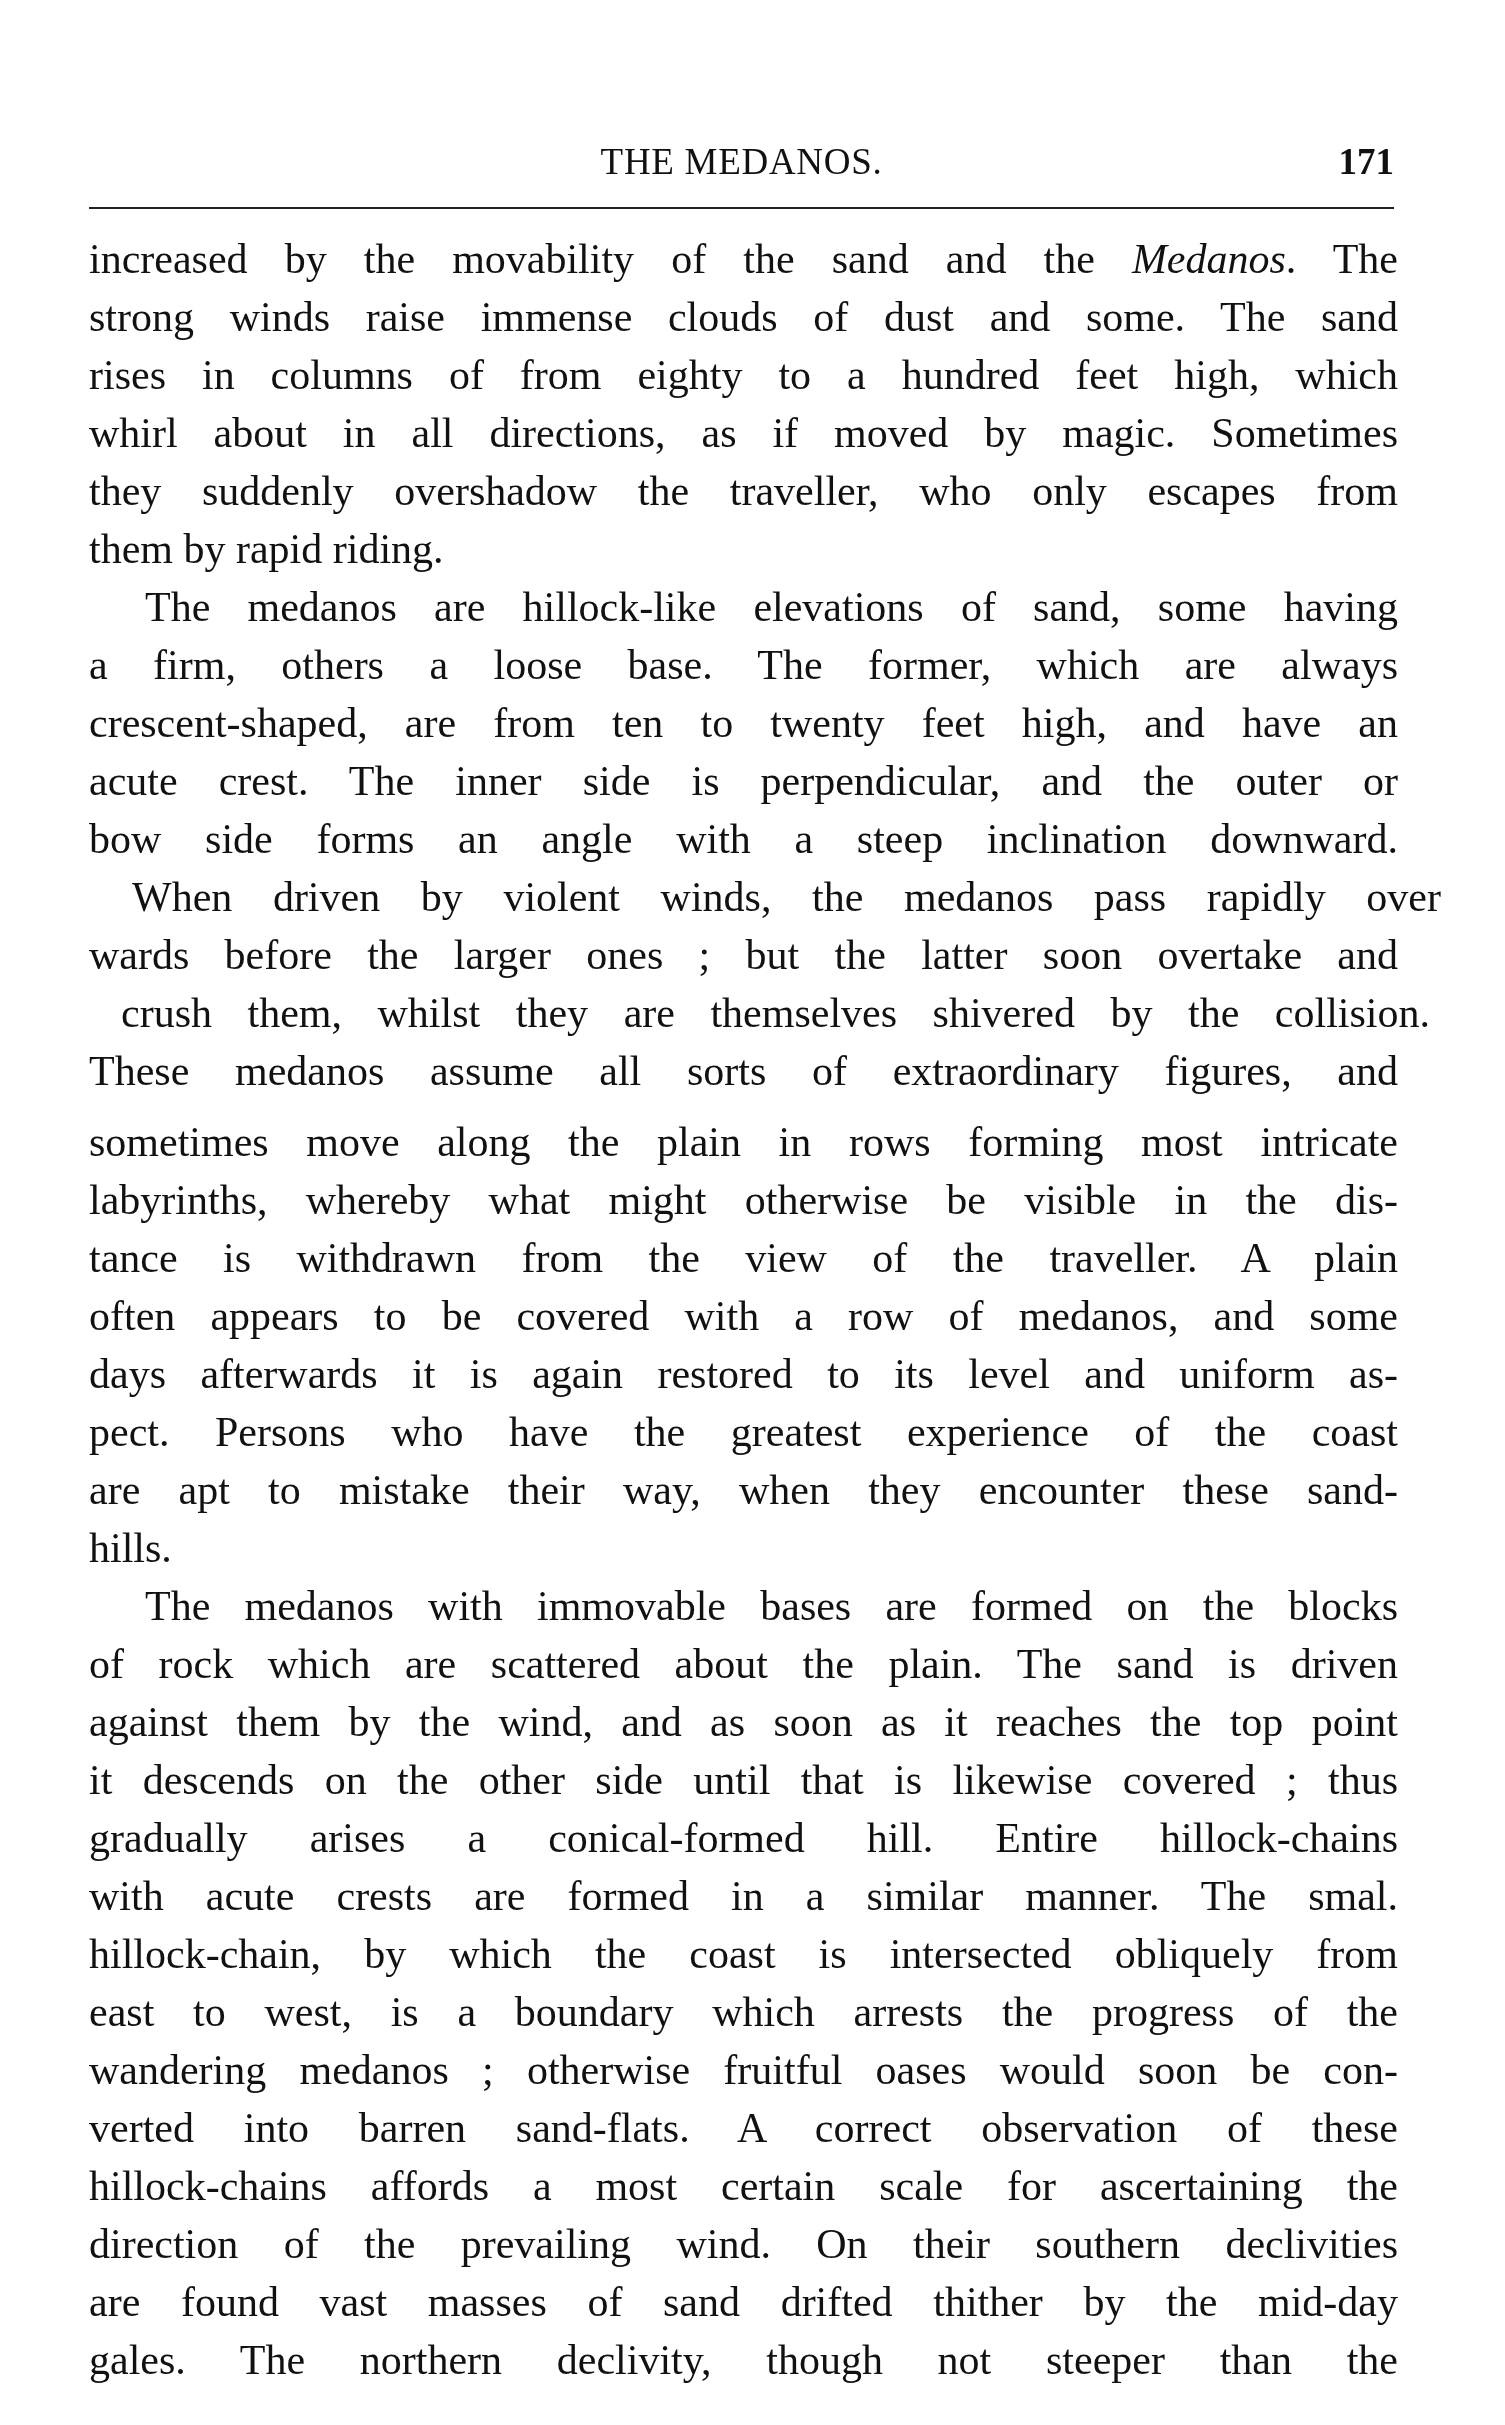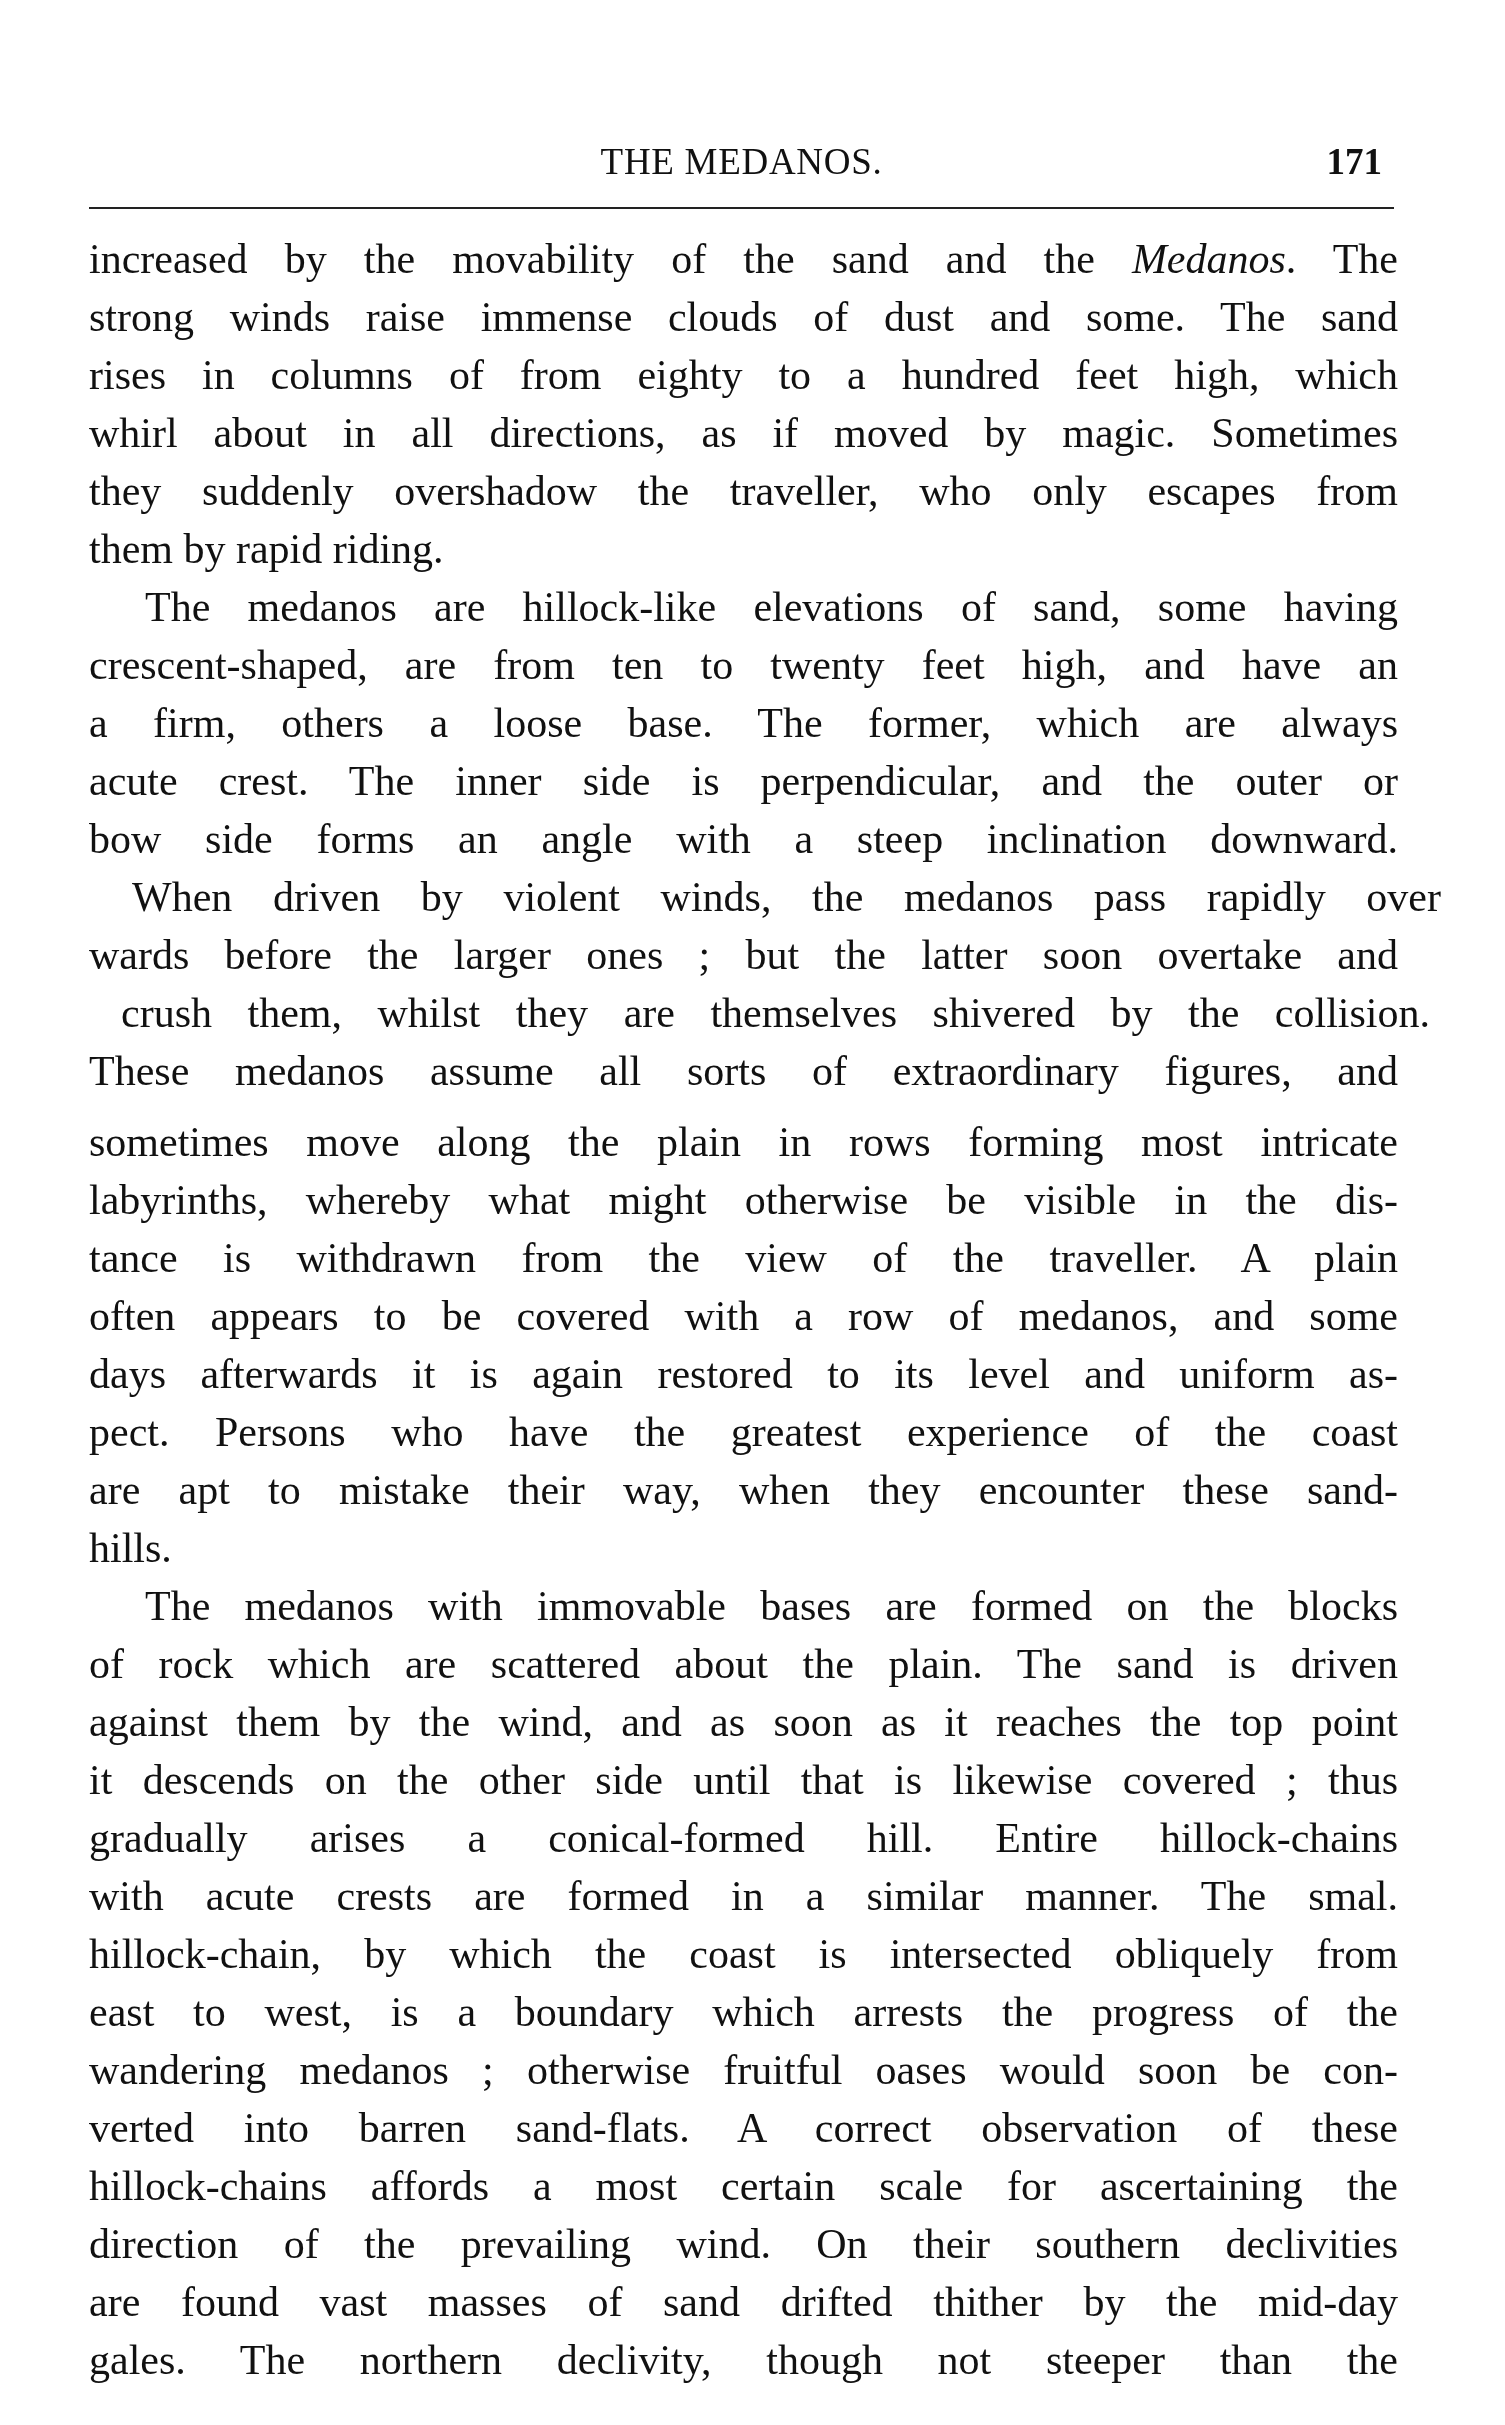--- a/index.html
+++ b/index.html
@@ -1,19 +1,19 @@
 <!DOCTYPE html>
 <html style="font-size:11.8px"><head>
 <meta charset="utf-8">
 <style>
   html, body { margin: 0; padding: 0; background: #ffffff; }
   body { width: 1506px; height: 2426px; position: relative; overflow: hidden; color: #111; font-family: "Liberation Serif", "DejaVu Serif", serif; }
   .header { position: absolute; top: 140px; left: 89px; width: 1305px; height: 52px; }
   .running-title { position: absolute; left: 0; right: 0; text-align: center; font-size: 37px; letter-spacing: 0.7px; top: 0; }
-  .page-number { position: absolute; right: 12px; top: 0; font-size: 37px; font-weight: bold; }
+  .page-number { position: absolute; right: 0; top: 0; font-size: 37px; font-weight: bold; }
   .rule { position: absolute; top: 207px; left: 89px; width: 1305px; height: 0; border-top: 2.9px solid #222; }
   .body-text { position: absolute; top: 230px; left: 89px; width: 1309px; font-size: 42px; line-height: 58px; }
   .line { display: block; white-space: nowrap; text-align: justify; text-align-last: justify; height: 58px; overflow: visible; }
   .line.last { text-align-last: left; }
   .line.indent { padding-left: 56px; }
   em { font-style: italic; }
 </style>
 </head>
 <body>
 
@@ -27,22 +27,22 @@
   <div>
     <span class="line" style="width: 100%; box-sizing: border-box;"><span>increased by the movability of the sand and the <em>Medanos</em>.  The</span></span>
     <span class="line" style="width: 100%; box-sizing: border-box;"><span>strong winds raise immense clouds of dust and some.  The sand</span></span>
     <span class="line" style="width: 100%; box-sizing: border-box;"><span>rises in columns of from eighty to a hundred feet high, which</span></span>
     <span class="line" style="width: 100%; box-sizing: border-box;"><span>whirl about in all directions, as if moved by magic.  Sometimes</span></span>
     <span class="line" style="width: 100%; box-sizing: border-box;"><span>they suddenly overshadow the traveller, who only escapes from</span></span>
     <span class="line last" style="width: 100%; box-sizing: border-box;"><span>them by rapid riding.</span></span>
   </div>
   <div>
     <span class="line indent" style="width: 100%; box-sizing: border-box;"><span>The medanos are hillock-like elevations of sand, some having</span></span>
+    <span class="line" style="width: 100%; box-sizing: border-box;"><span>a firm, others a loose base.  The former, which are always</span></span>
     <span class="line" style="width: 100%; box-sizing: border-box;"><span>crescent-shaped, are from ten to twenty feet high, and have an</span></span>
-    <span class="line" style="width: 100%; box-sizing: border-box;"><span>a firm, others a loose base.  The former, which are always</span></span>
     <span class="line" style="width: 100%; box-sizing: border-box;"><span>acute crest.  The inner side is perpendicular, and the outer or</span></span>
     <span class="line" style="width: 100%; box-sizing: border-box;"><span>bow side forms an angle with a steep inclination downward.</span></span>
     <span class="line" style="width: 100%; box-sizing: border-box; margin-left: 43px;"><span>When driven by violent winds, the medanos pass rapidly over</span></span>
     <span class="line" style="width: 100%; box-sizing: border-box;"><span>wards before the larger ones ; but the latter soon overtake and</span></span>
     <span class="line" style="width: 100%; box-sizing: border-box; margin-left: 32px;"><span>crush them, whilst they are themselves shivered by the collision.</span></span>
     <span class="line" style="width: 100%; box-sizing: border-box;"><span>These medanos assume all sorts of extraordinary figures, and</span></span>
     <span class="line" style="width: 100%; box-sizing: border-box; margin-top: 13px;"><span>sometimes move along the plain in rows forming most intricate</span></span>
     <span class="line" style="width: 100%; box-sizing: border-box;"><span>labyrinths, whereby what might otherwise be visible in the dis-</span></span>
     <span class="line" style="width: 100%; box-sizing: border-box;"><span>tance is withdrawn from the view of the traveller.  A plain</span></span>
     <span class="line" style="width: 100%; box-sizing: border-box;"><span>often appears to be covered with a row of medanos, and some</span></span>

